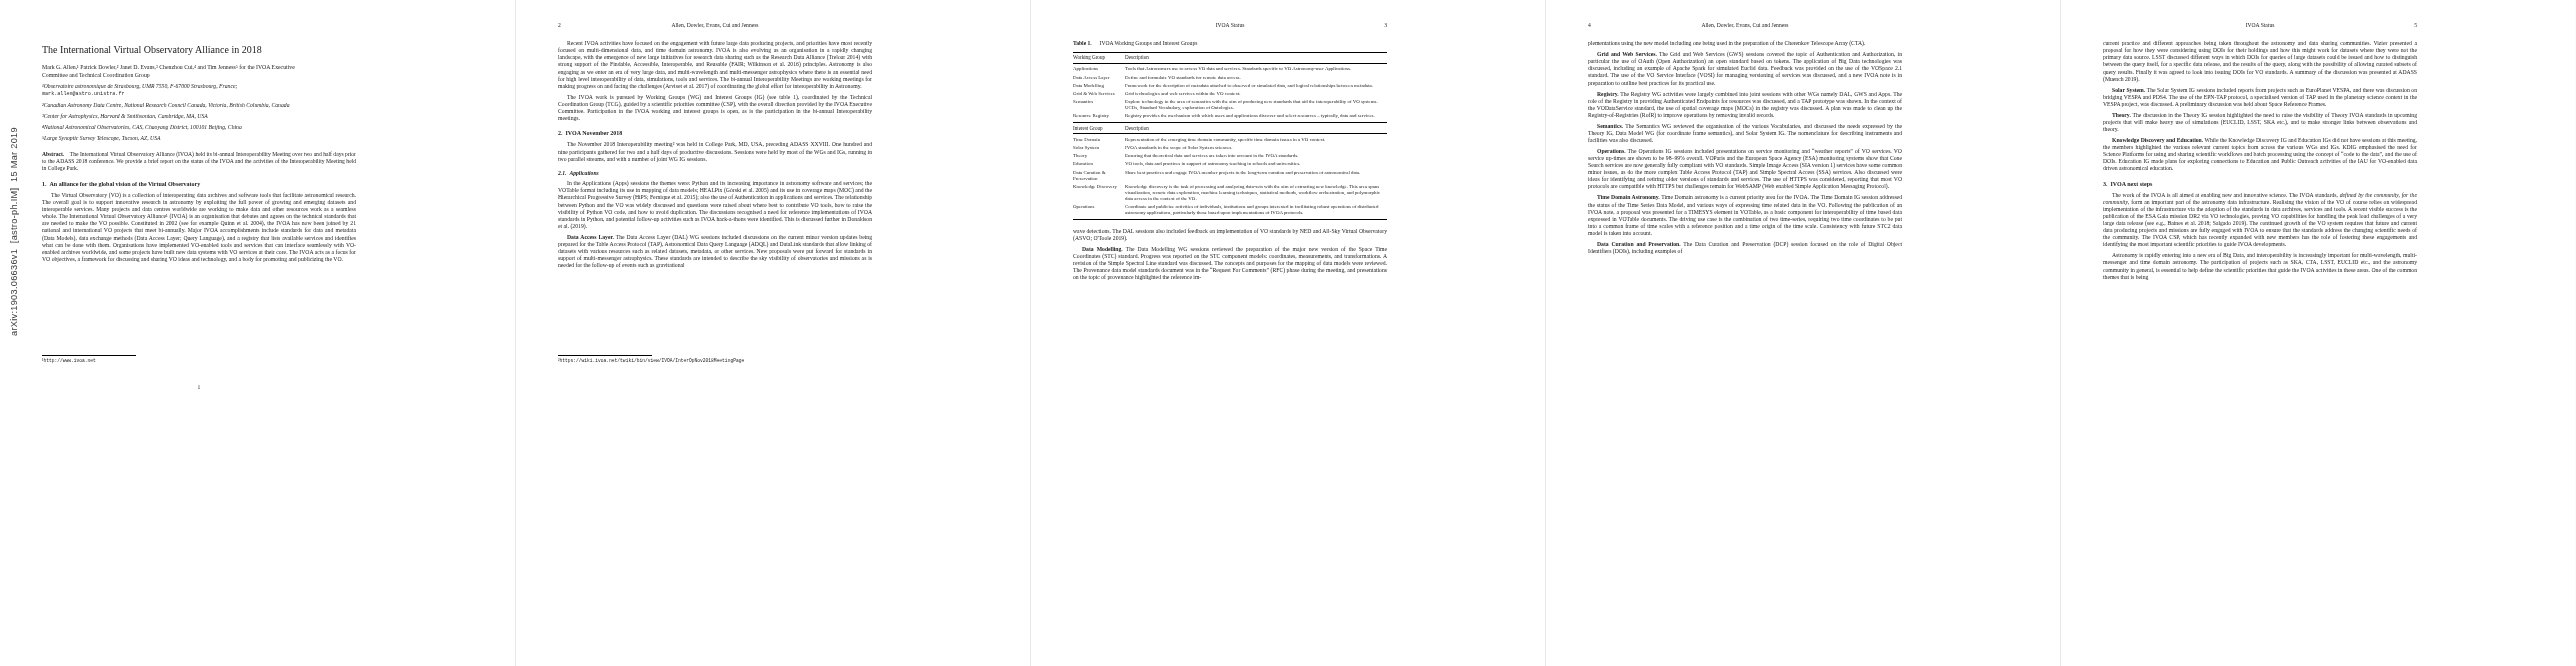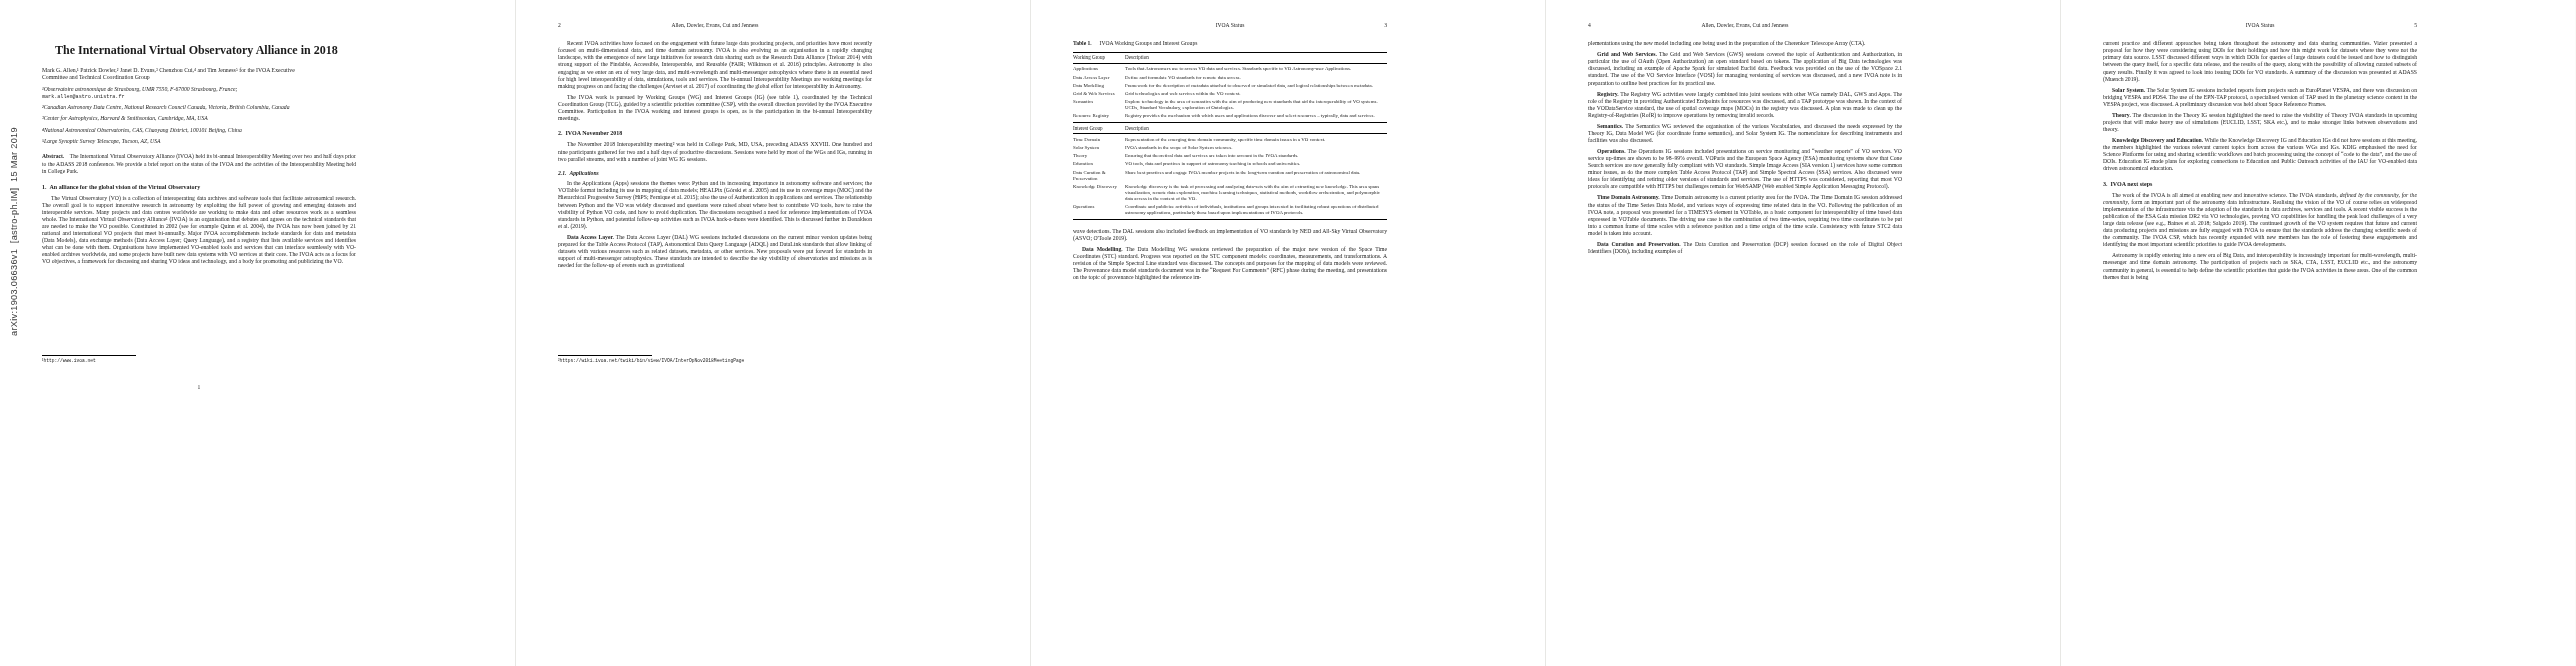--- a/index.html
+++ b/index.html
@@ -14,21 +14,21 @@
   .strip { display: flex; width: 2576px; height: 667px; position: relative; }
   .page { flex: 0 0 515px; width: 515px; height: 667px; background: #ffffff; position: relative; }
   .page + .page { border-left: 0.6px solid #e7e7e4; }
   .content { position: absolute; left: 42px; top: 22px; width: 314px; }
 
   .runhead { display: flex; align-items: baseline; font-size: 5.6px; margin-bottom: 12.2px; }
   .runhead .hl { width: 24.5px; text-align: left; }
   .runhead .hc { flex: 1; text-align: center; }
   .runhead .hr { width: 24.5px; text-align: right; }
 
-  .title { font-size: 12px; font-weight: bold; margin: 21px 0 0 13px; line-height: 1.3; }
+  .title { font-size: 10px; font-weight: normal; margin: 21px 0 0 0; line-height: 1.3; }
   .authors { font-size: 5.8px; width: 267px; margin: 8.3px 0 0 0; line-height: 1.28; }
   .affil { font-style: italic; font-size: 5.7px; width: 273px; margin: 3.9px 0 0 0; line-height: 1.28; }
   .mono { font-family: "Liberation Mono", monospace; font-style: normal; font-size: 5.1px; }
 
   .abstract { font-size: 5.6px; margin: 8.3px 0 0 0; line-height: 1.3; text-align: justify; }
   .ablead { font-weight: bold; margin-right: 5.6px; }
 
   .section { font-size: 6px; font-weight: bold; margin: 8.3px 0 5px 0; }
   .subsection { font-size: 5.7px; font-weight: bold; font-style: italic; margin: 7.2px 0 4.4px 0; }
 

